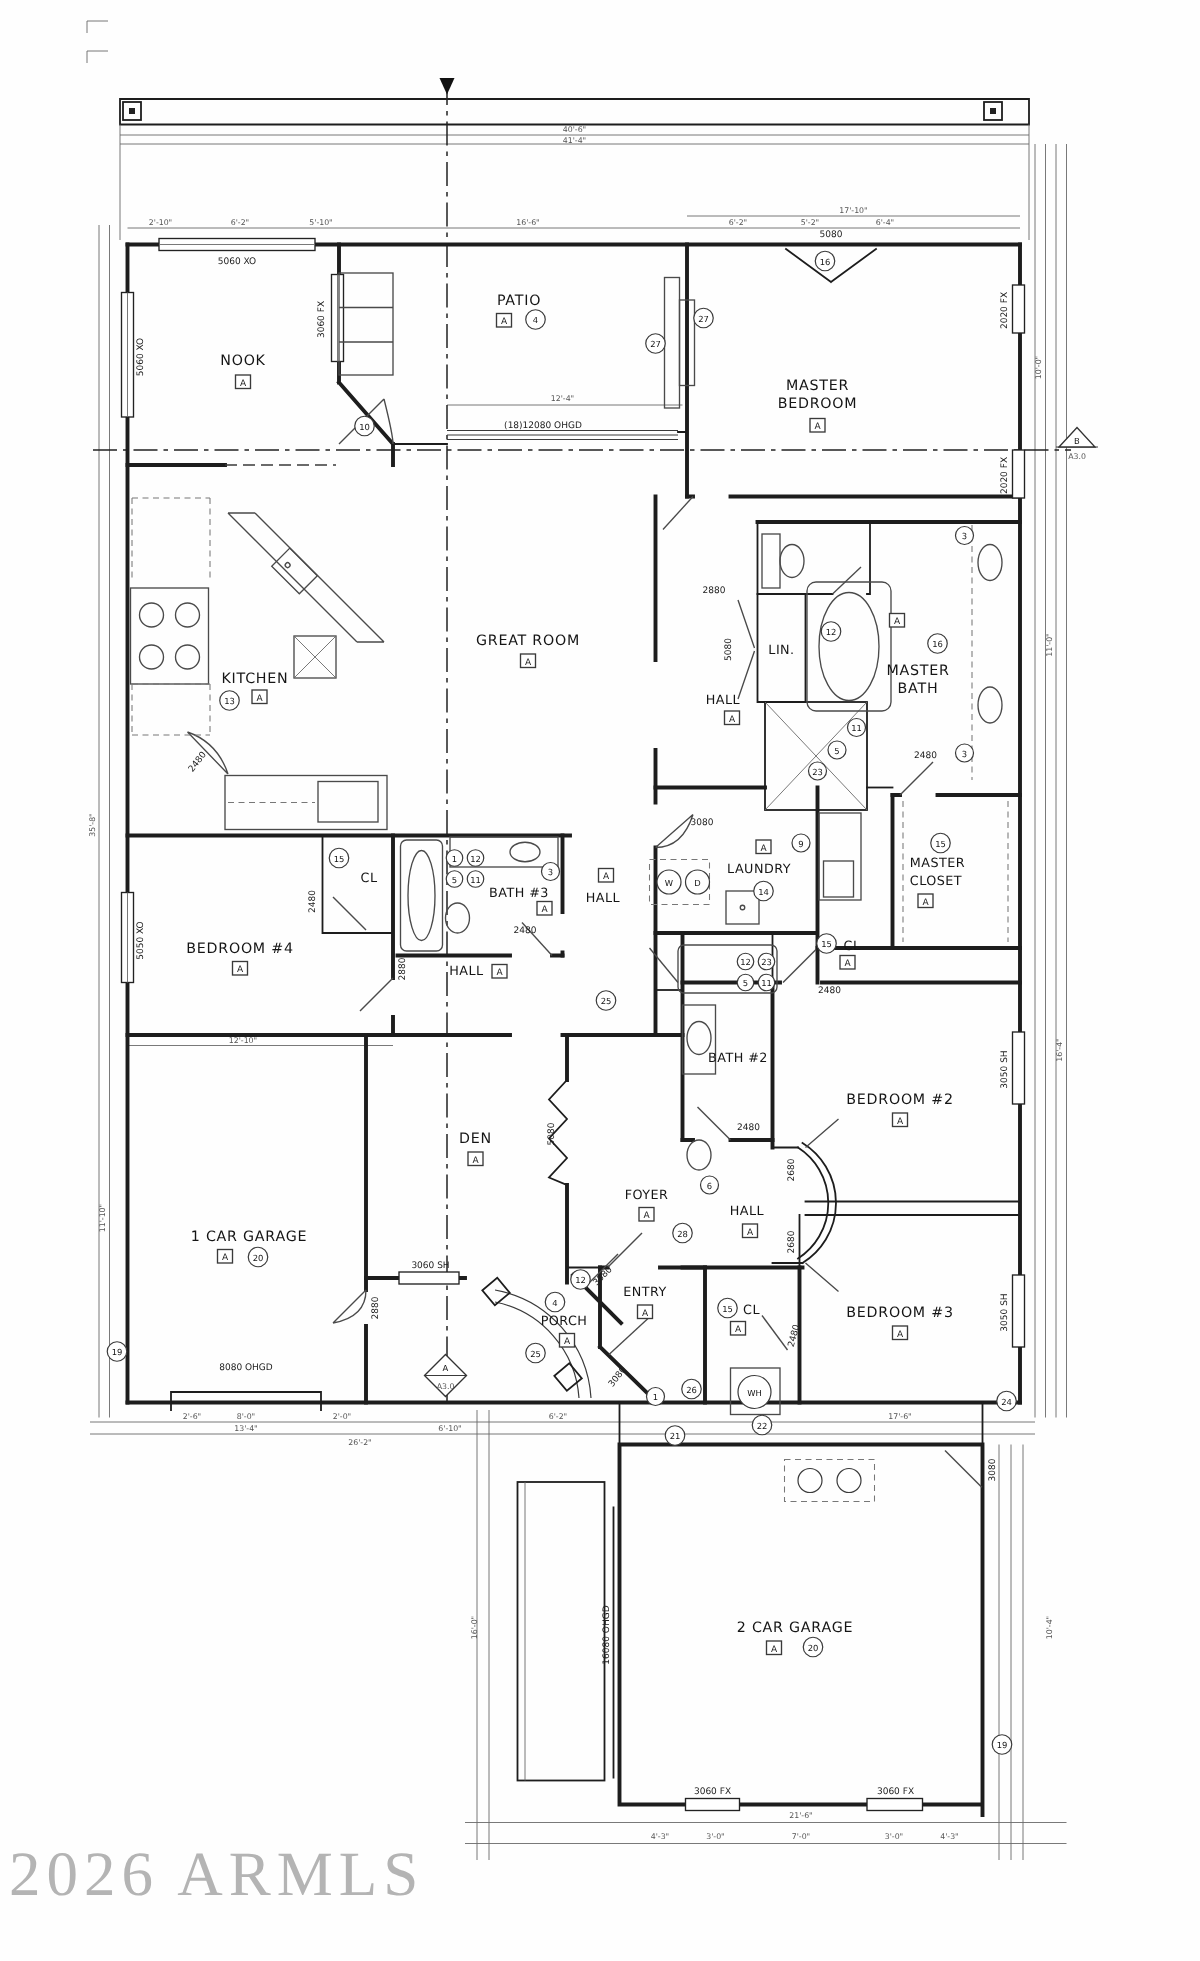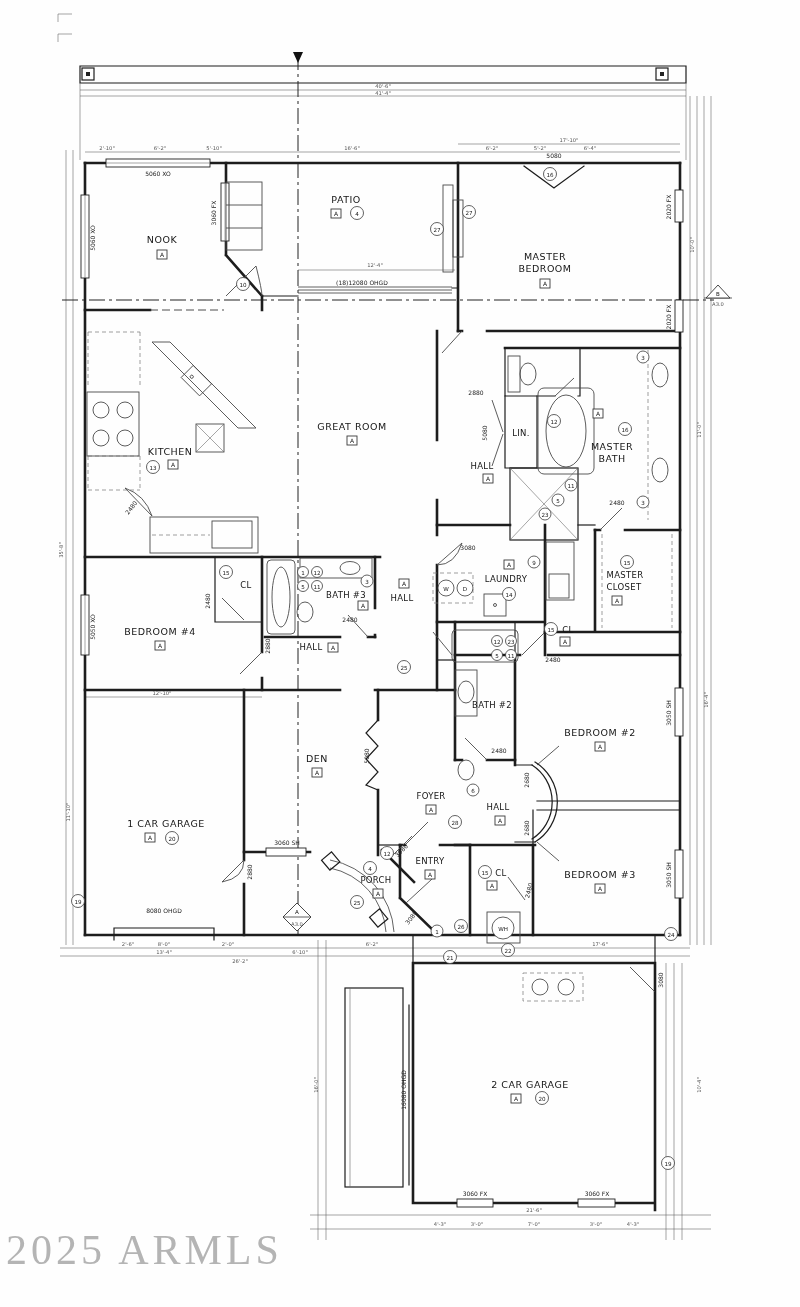--- a/index.html
+++ b/index.html
@@ -535,14 +535,14 @@
     <text class="dim" x="440" y="1226">4'-3"</text>
     <text class="dim" x="477" y="1226">3'-0"</text>
     <text class="dim" x="534" y="1226">7'-0"</text>
     <text class="dim" x="596" y="1226">3'-0"</text>
     <text class="dim" x="633" y="1226">4'-3"</text>
     <text class="dim" transform="rotate(-90 318,1085)" x="318" y="1085">16'-0"</text>
     <text class="dim" transform="rotate(-90 701,1085)" x="701" y="1085">10'-4"</text>
   </g>
 </svg>
 
-<div id="watermark">2025 ARMLS</div>
+<div id="watermark">2026 ARMLS</div>
 </div>
 
 </body></html>

